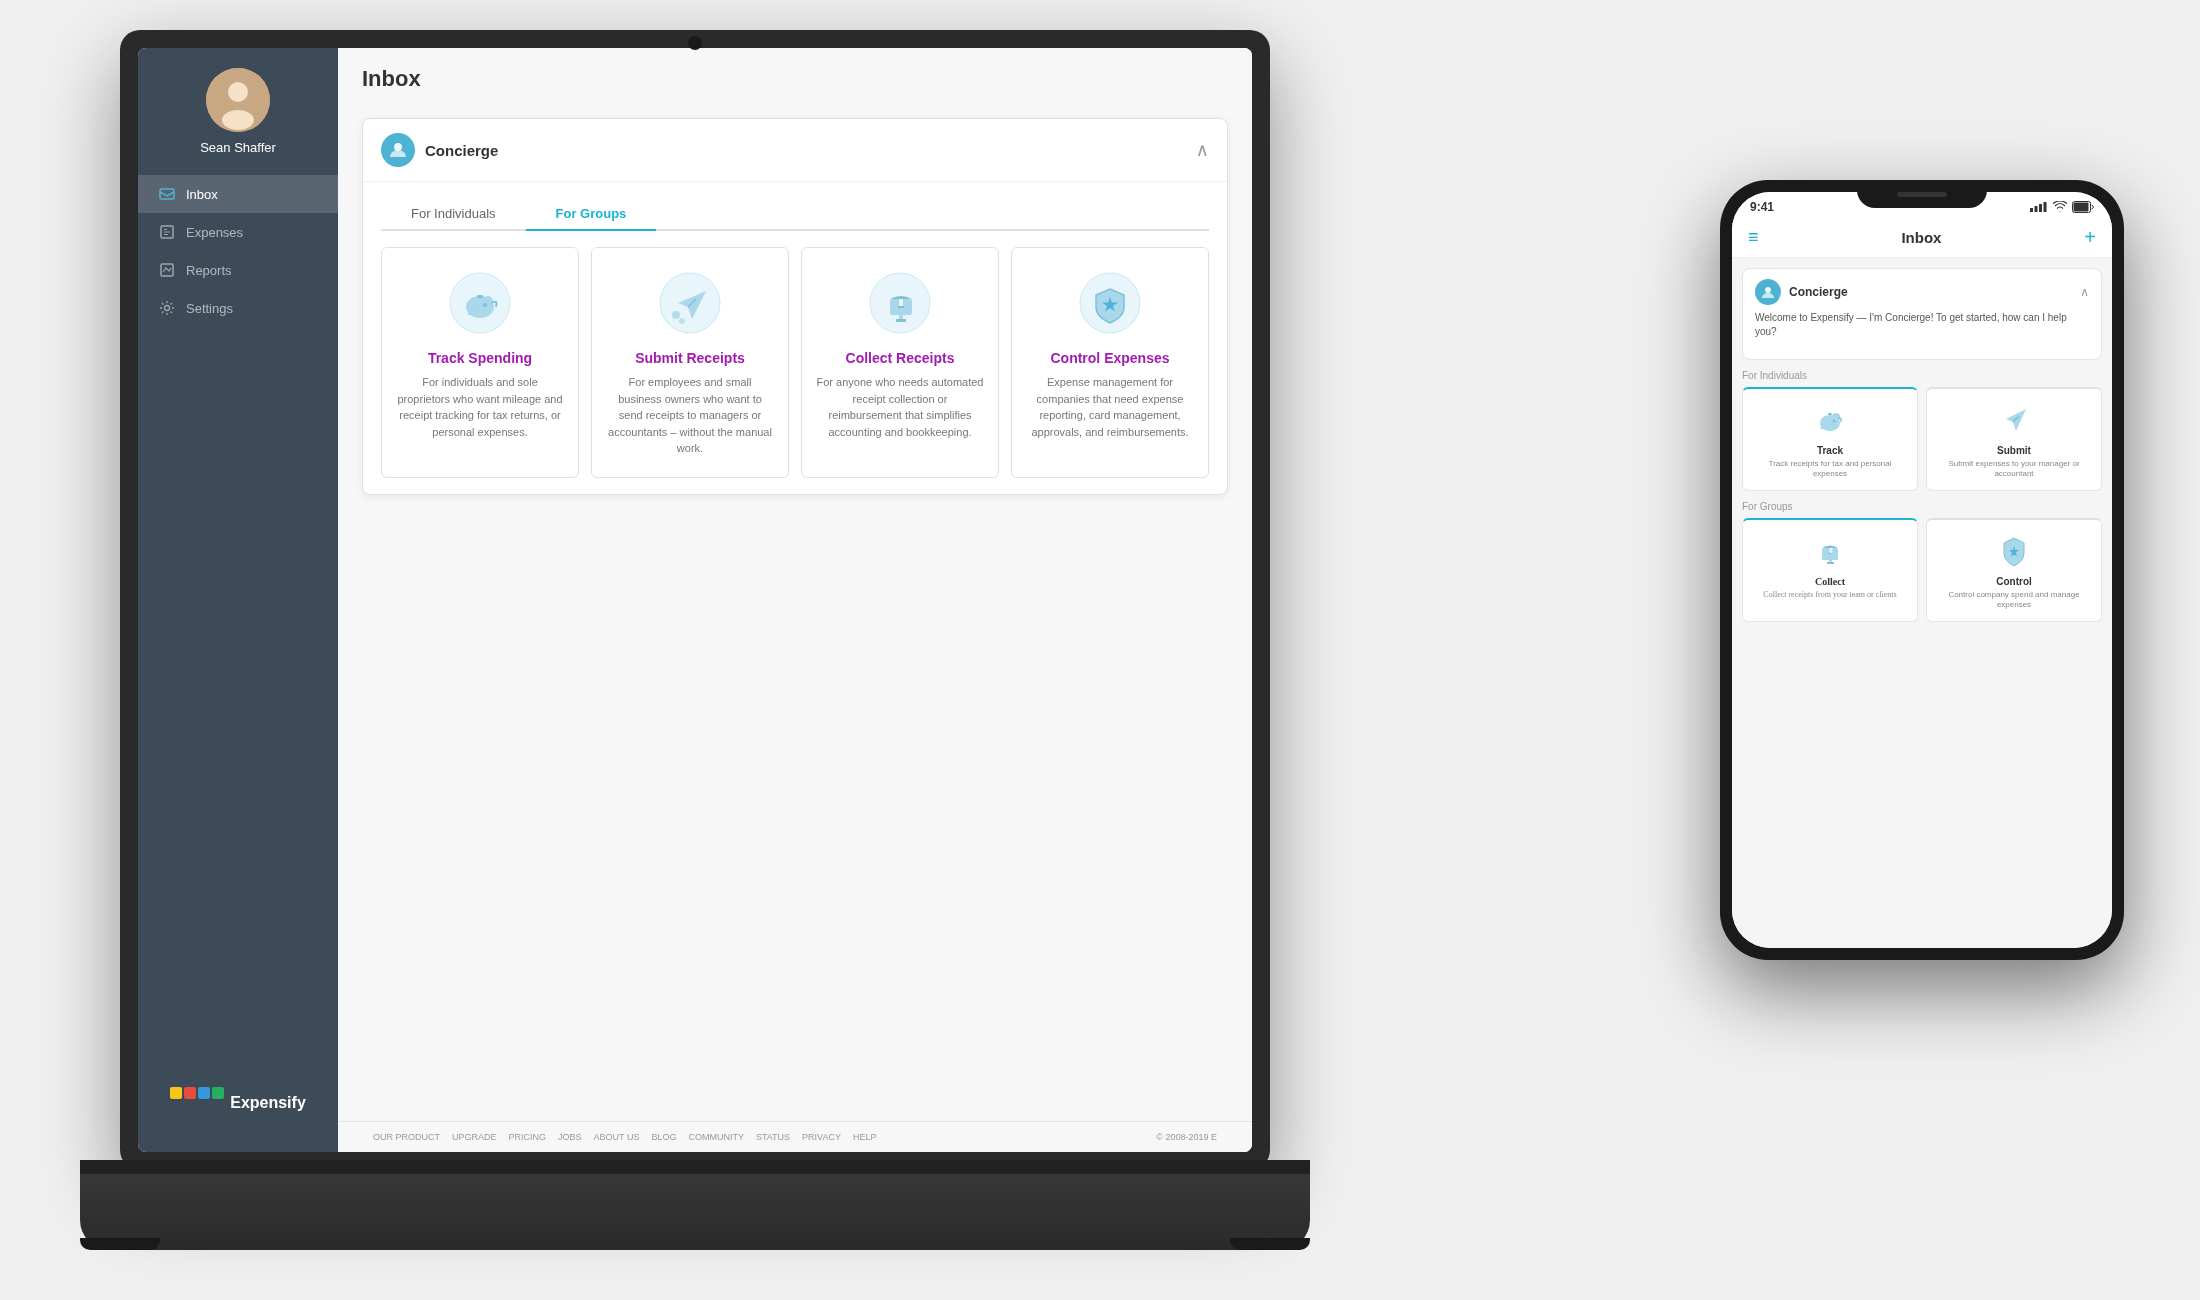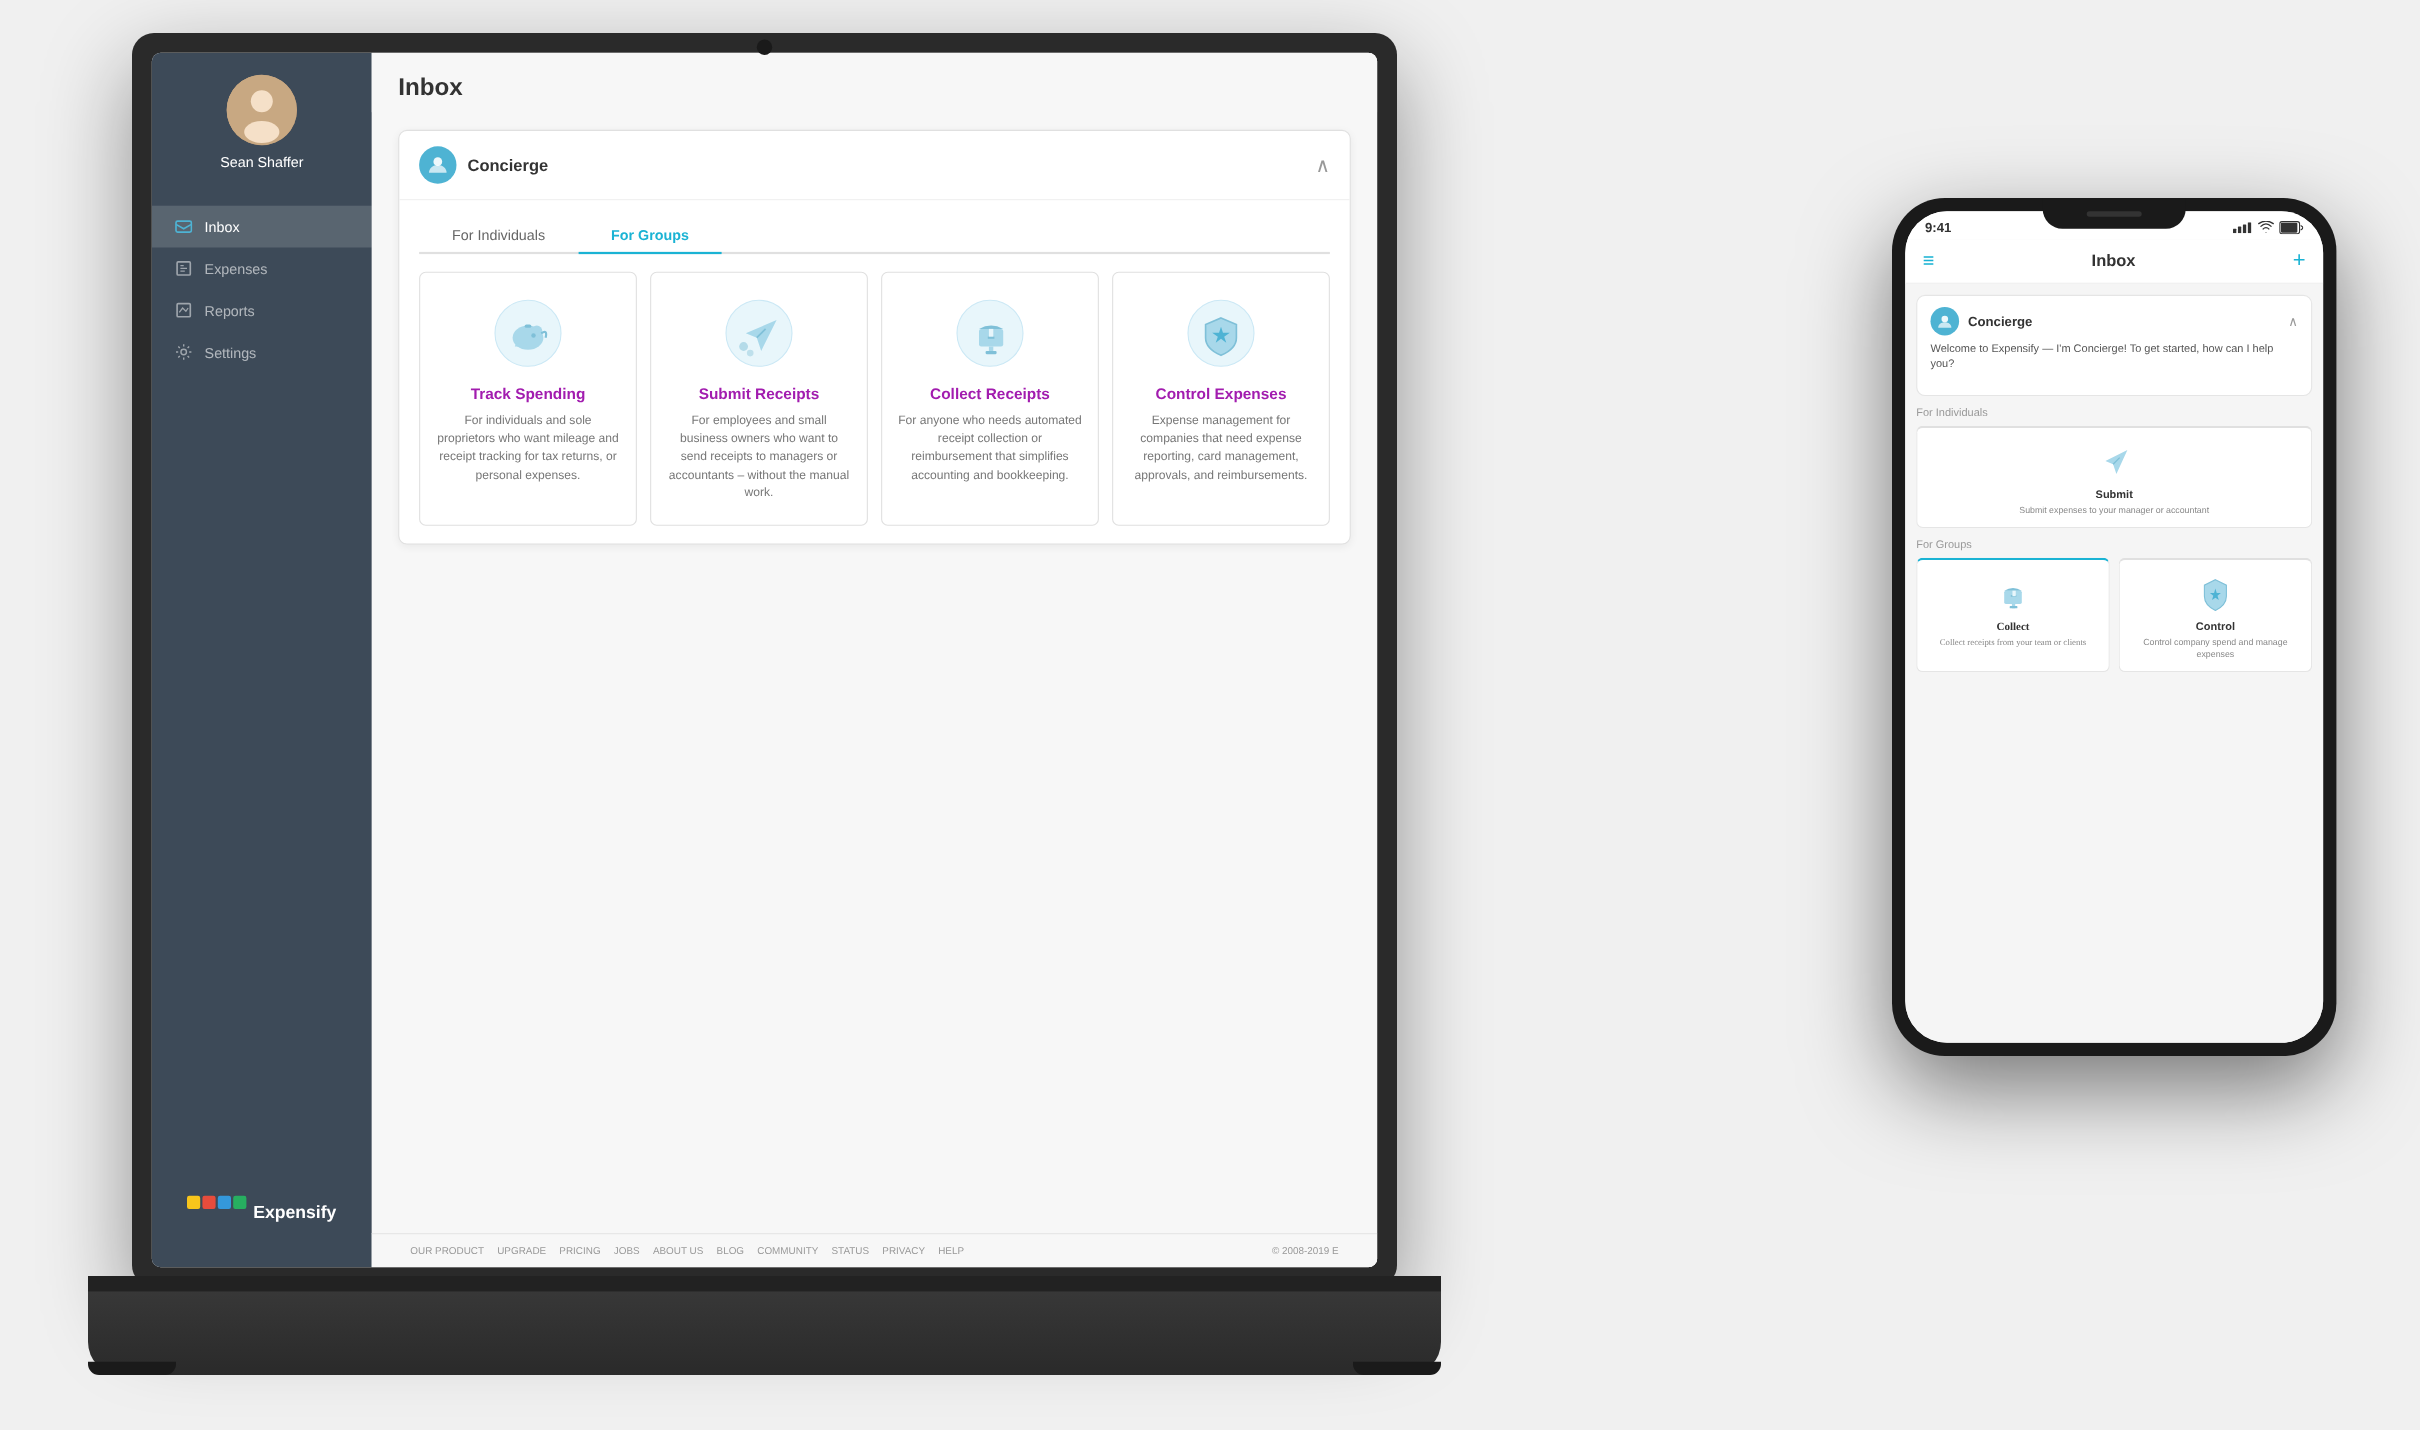--- a/index.html
+++ b/index.html
@@ -119,21 +119,21 @@
       background: linear-gradient(135deg, #c8a882 0%, #a0785a 100%);
       display: flex;
       align-items: center;
       justify-content: center;
       font-size: 28px;
       color: #fff;
     }
     .user-name {
       color: #fff;
       font-size: 13px;
-      margin-bottom: 32px;
+      margin-bottom: 20px;
     }
     .nav-item {
       width: 100%;
       padding: 10px 20px;
       color: rgba(255,255,255,0.6);
       font-size: 13px;
       cursor: pointer;
       display: flex;
       align-items: center;
       gap: 10px;
@@ -764,20 +764,35 @@
               <span class="phone-concierge-name">Concierge</span>
             </div>
             <span style="color:#999;font-size:12px;">∧</span>
           </div>
           <p class="phone-concierge-message">Welcome to Expensify — I'm Concierge! To get started, how can I help you?</p>
         </div>
 
         <div class="phone-section-label">For Individuals</div>
         <div class="phone-cards-row">
 
+          <div class="phone-card phone-tab-track">
+            <div class="phone-card-icon">
+              <svg width="40" height="40" viewBox="0 0 40 40" fill="none">
+                <ellipse cx="20" cy="24" rx="10" ry="8" fill="#a8d8ea"></ellipse>
+                <circle cx="26" cy="18" r="4" fill="#a8d8ea"></circle>
+                <rect x="18" y="14" width="4" height="2" rx="1" fill="#7fc0d8"></rect>
+                <circle cx="24" cy="22" r="1.5" fill="#7fc0d8"></circle>
+                <path d="M28 20 Q32 17 31 23" stroke="#7fc0d8" stroke-width="1.5" fill="none"></path>
+                <path d="M12 26 L10 30 L14 30 Z" fill="#a8d8ea"></path>
+                <path d="M18 26 L17 30 L21 30 Z" fill="#a8d8ea"></path>
+              </svg>
+            </div>
+            <div class="phone-card-title">Track</div>
+            <div class="phone-card-desc">Track receipts for tax and personal expenses</div>
+          </div>
 
           <div class="phone-card phone-tab-submit">
             <div class="phone-card-icon">
               <svg width="40" height="40" viewBox="0 0 40 40" fill="none">
                 <path d="M32 10 L12 20 L19 23 L22 32 Z" fill="#a8d8ea"></path>
                 <path d="M19 23 L25 17" stroke="#7fc0d8" stroke-width="1.2"></path>
               </svg>
             </div>
             <div class="phone-card-title">Submit</div>
             <div class="phone-card-desc">Submit expenses to your manager or accountant</div>

